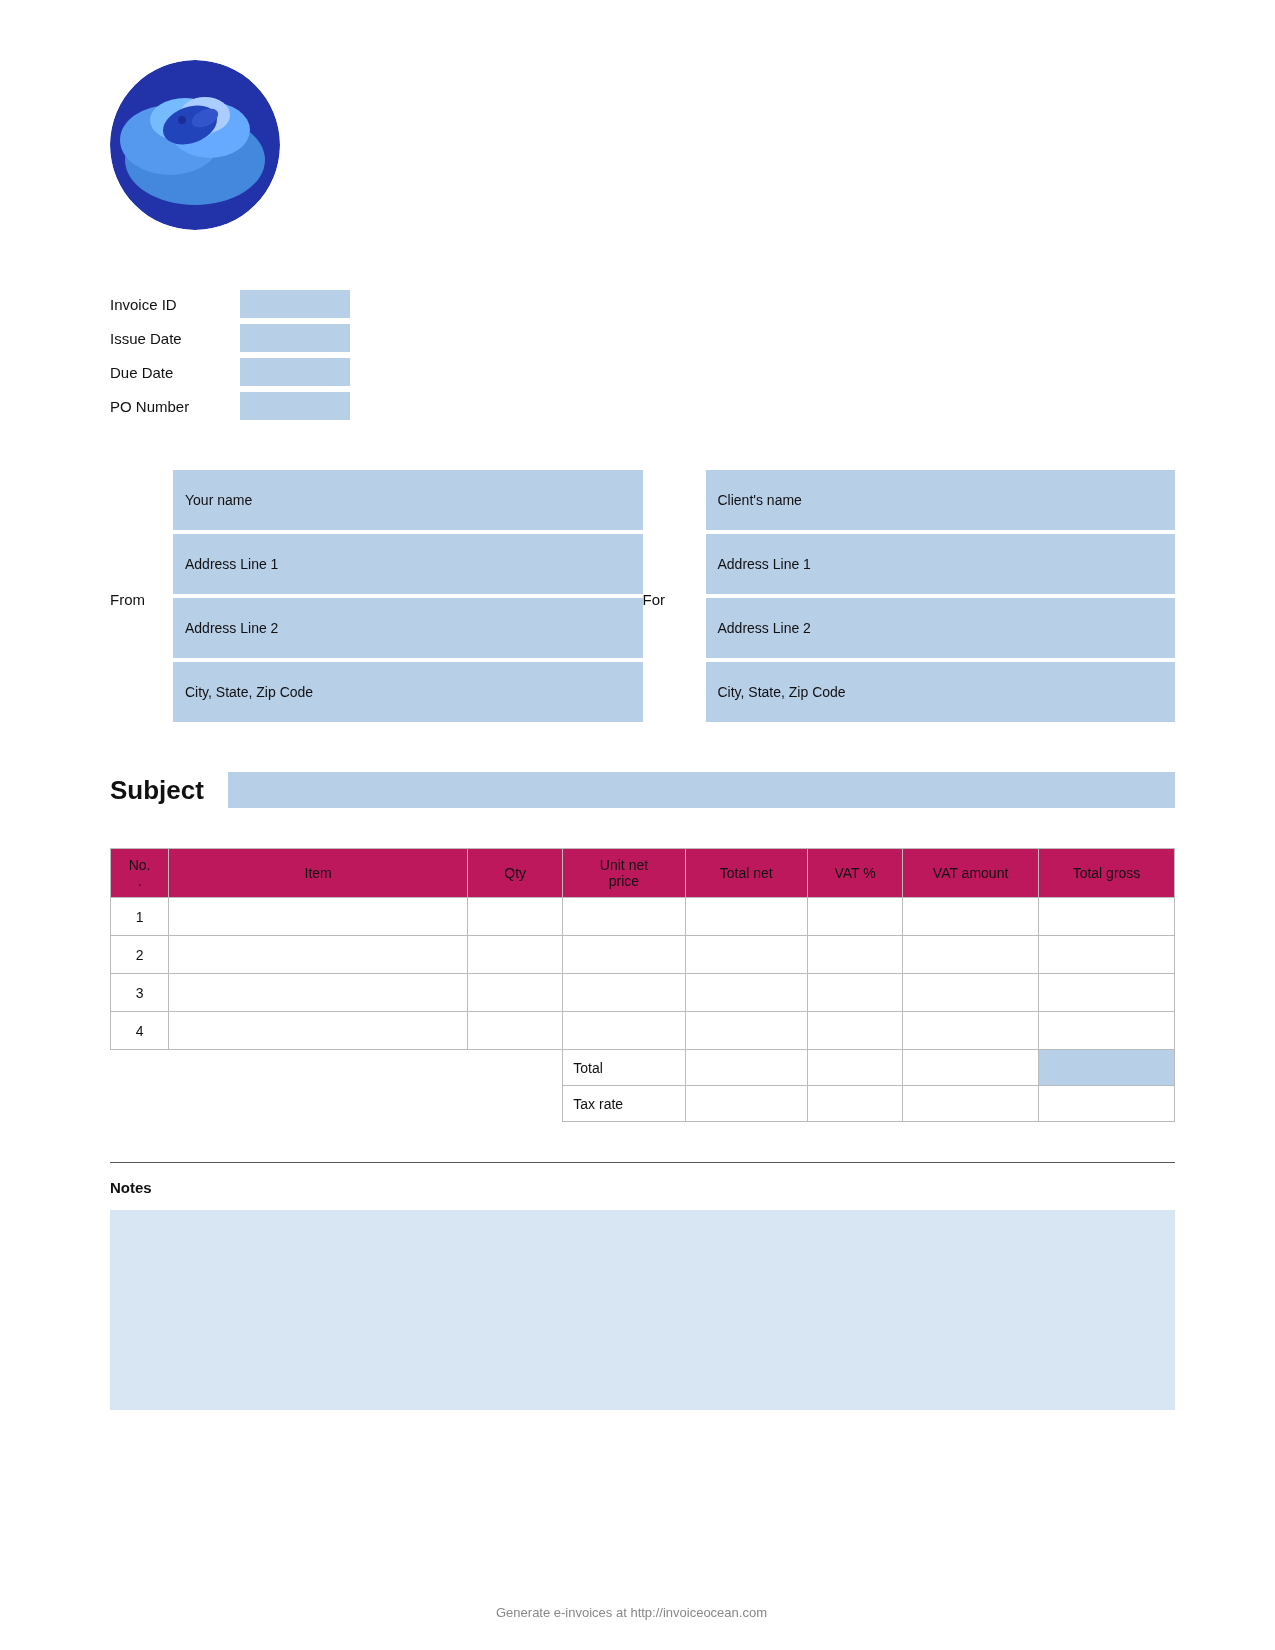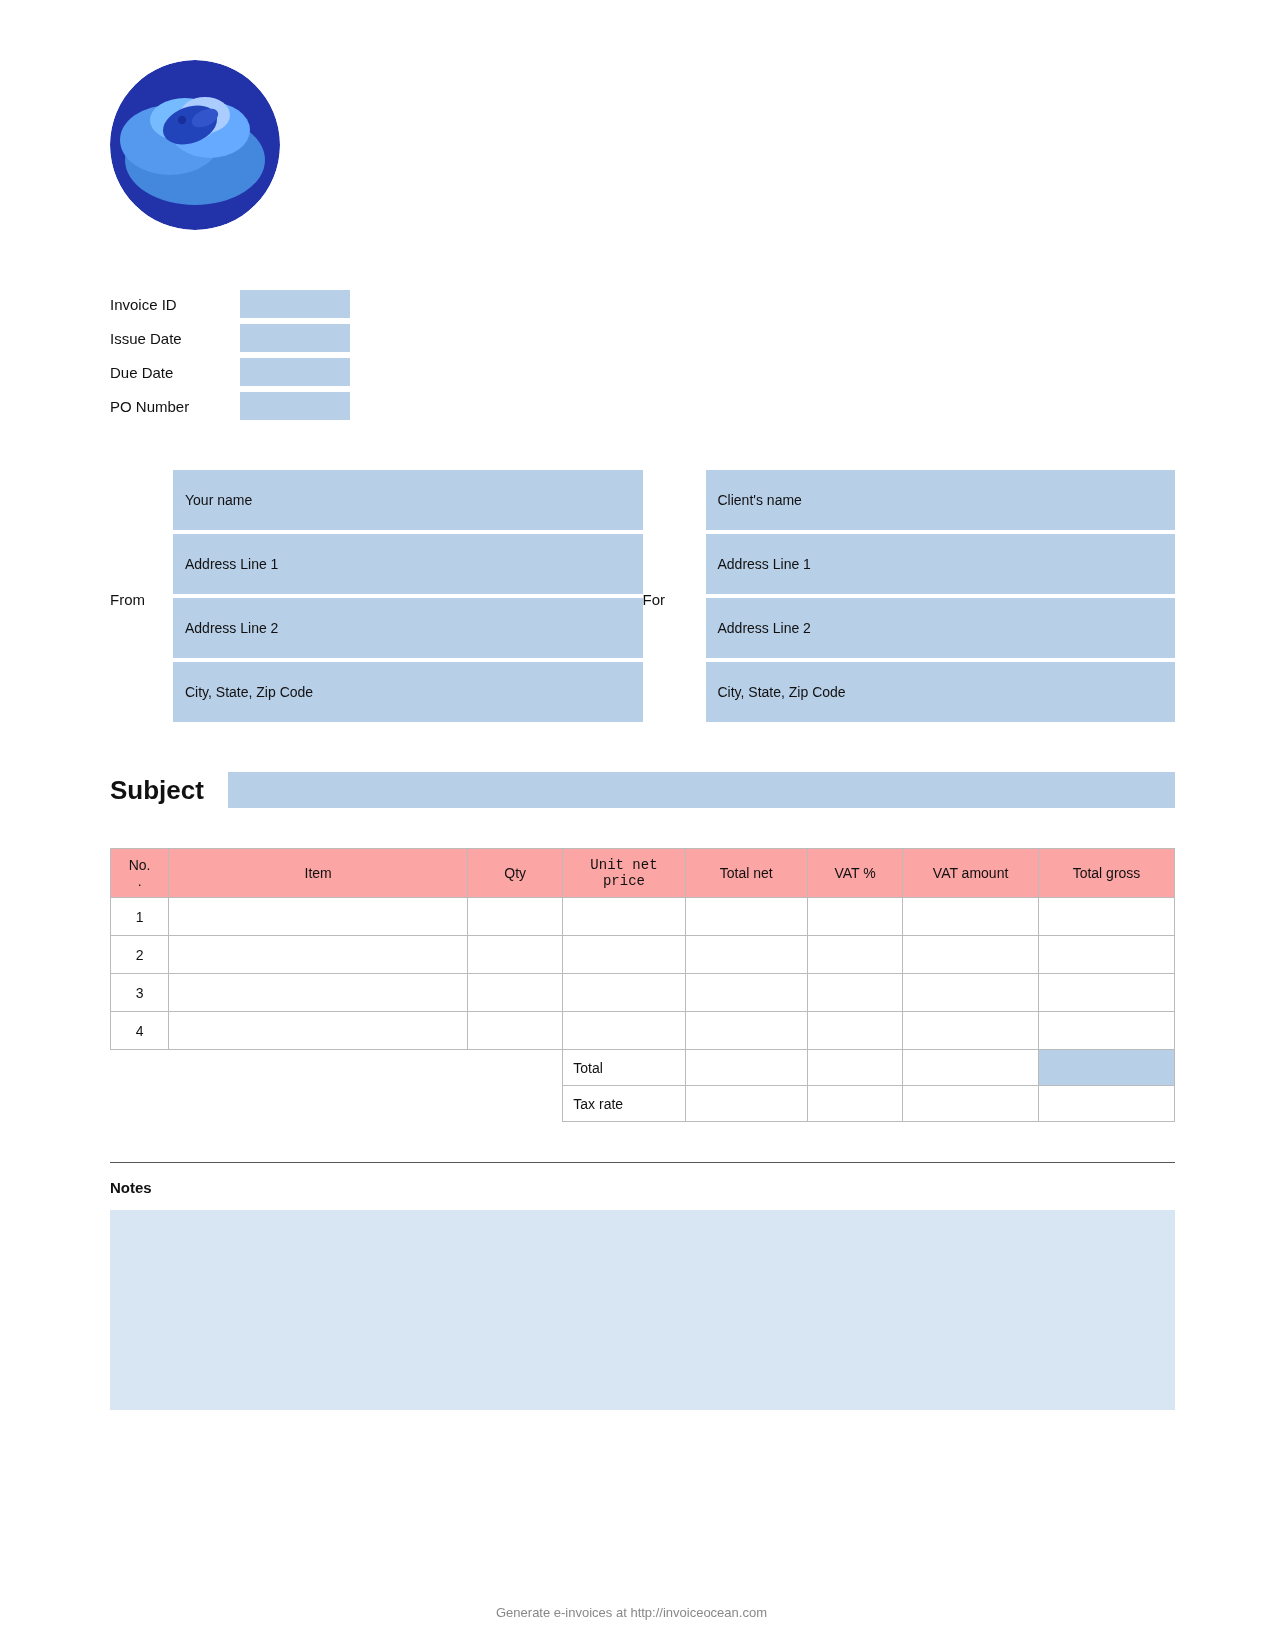--- a/index.html
+++ b/index.html
@@ -109,21 +109,21 @@
       height: 36px;
       background: #b8cfe8;
     }
     
     .invoice-table {
       width: 100%;
       border-collapse: collapse;
       margin-bottom: 0;
     }
     .invoice-table th {
-      background: #fca5a5;
+      background: #be185d;
       border: 1px solid #bbb;
       padding: 8px 10px;
       font-size: 14px;
       font-weight: normal;
       text-align: center;
       vertical-align: middle;
     }
     .invoice-table td {
       border: 1px solid #bbb;
       padding: 8px 10px;
@@ -134,21 +134,21 @@
     }
     .invoice-table td.no-col {
       width: 40px;
     }
     .invoice-table td.item-col {
       width: 220px;
     }
     .th-no { width: 40px; }
     .th-item { width: 220px; }
     .th-qty { width: 70px; }
-    .th-unit { width: 90px; font-family: Liberation Mono, monospace; }
+    .th-unit { width: 90px; }
     .th-total-net { width: 90px; }
     .th-vat { width: 70px; }
     .th-vat-amount { width: 100px; }
     .th-total-gross { width: 100px; }
     .total-row td, .taxrate-row td {
       border: 1px solid #bbb;
       padding: 8px 10px;
       font-size: 14px;
       height: 36px;
       vertical-align: middle;

